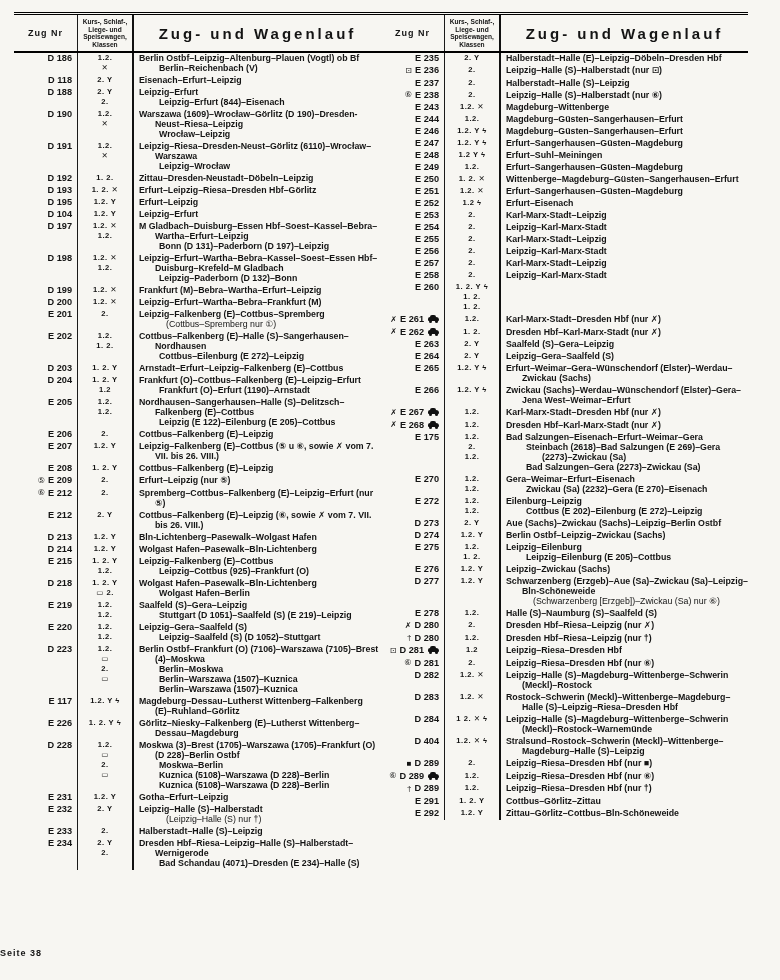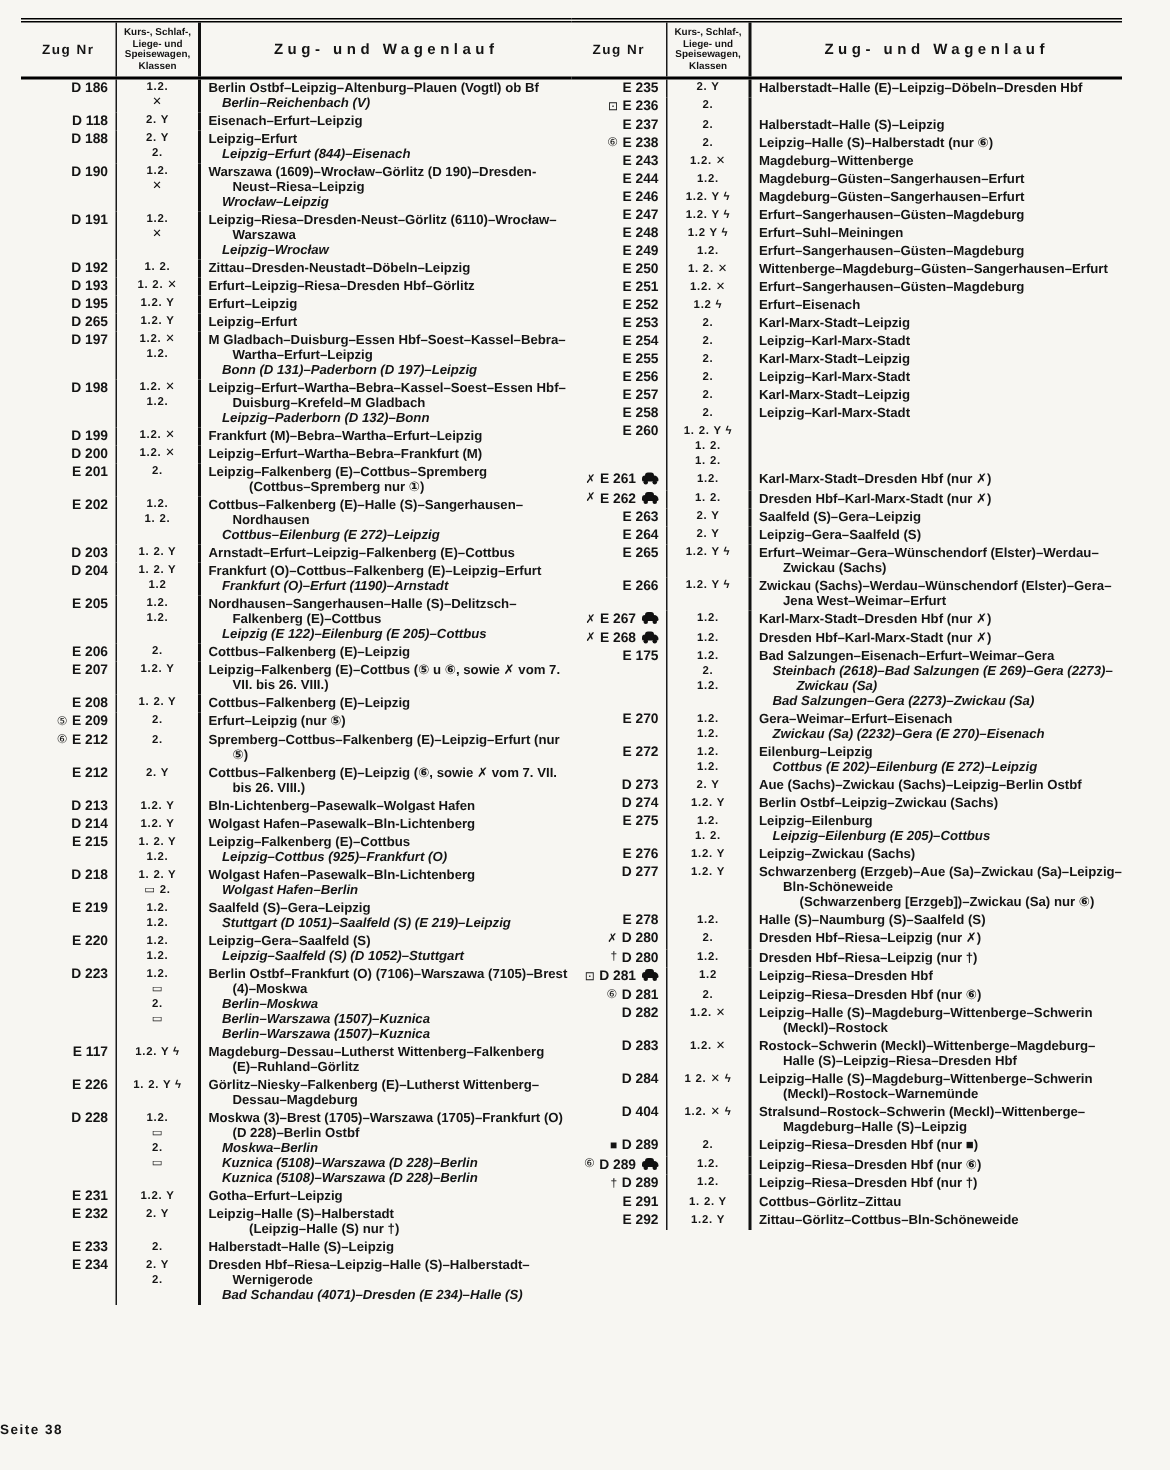--- a/index.html
+++ b/index.html
@@ -11,36 +11,36 @@
   }
   .sheet{display:flex;gap:0;padding:12px 14px 0 14px;}
   .tbl{width:367px;border-top:3px double #000;}
   .thead{
     display:grid;grid-template-columns:64px 56px 1fr;
     border-bottom:2px solid #000;
   }
   .thead > div{display:flex;align-items:center;justify-content:center;text-align:center;}
   .h-zugnr{font-size:9px;font-weight:700;border-right:1.5px solid #1a1a1a;letter-spacing:1px;}
   .h-klassen{font-size:6.6px;font-weight:700;border-right:2px solid #111;padding:3px 1px;line-height:7.6px;}
-  .h-lauf{font-size:10px;font-weight:700;letter-spacing:3px;}
+  .h-lauf{font-size:15px;font-weight:700;letter-spacing:3px;}
   .t-body{}
   .row{display:grid;grid-template-columns:64px 56px 1fr;}
   .c1{
     border-right:1.5px solid #1a1a1a;padding:0 5px 2px 2px;
     display:flex;justify-content:flex-end;align-items:flex-start;gap:3px;
   }
   .c2{border-right:2px solid #111;padding:0 1px 2px 1px;text-align:center;}
   .c3{padding:0 0 2px 5px;}
   .prefix{font-size:8px;line-height:10px;padding-top:.5px;}
   .nr{font-size:9.2px;font-weight:700;line-height:10px;white-space:nowrap;}
   .kl{font-size:7.6px;line-height:10px;font-weight:600;letter-spacing:.5px;}
   .rl{font-size:8.8px;line-height:10px;padding-left:16px;text-indent:-16px;}
   .rl.m{font-weight:700;}
-  .rl.i{font-weight:700;font-style:italic;margin-left:9px;}
-  .rl.n{font-weight:700;margin-left:9px;padding-left:34px;}
+  .rl.i{font-weight:700;margin-left:20px;}
+  .rl.n{font-weight:400;margin-left:9px;padding-left:34px;}
   .car-icon{
     display:inline-block;width:11px;height:4px;background:#111;
     border-radius:2px 3px 1px 1px;position:relative;margin-top:3px;margin-left:1px;flex:none;
   }
   .car-icon::before{
     content:"";position:absolute;top:-2px;left:2px;width:6px;height:3px;
     background:#111;border-radius:2px 2px 0 0;
   }
   .car-icon::after{
     content:"";position:absolute;bottom:-2px;left:1px;width:3px;height:3px;
@@ -178,21 +178,21 @@
             <div class="kl">1.2. Y</div>
           </div>
     <div class="c3">
             <div class="rl m">Erfurt–Leipzig</div>
           </div>
   </div>
 
   <div class="row">
     <div class="c1">
       <span class="prefix"></span>
-      <span class="nr">D 265</span>
+      <span class="nr">D 104</span>
 
     </div>
     <div class="c2">
             <div class="kl">1.2. Y</div>
           </div>
     <div class="c3">
             <div class="rl m">Leipzig–Erfurt</div>
           </div>
   </div>
 
@@ -660,20 +660,23 @@
 
   <div class="row">
     <div class="c1">
       <span class="prefix">⊡</span>
       <span class="nr">E 236</span>
 
     </div>
     <div class="c2">
             <div class="kl">2.</div>
           </div>
+    <div class="c3">
+            <div class="rl m">Leipzig–Halle (S)–Halberstadt (nur ⊡)</div>
+          </div>
   </div>
 
   <div class="row">
     <div class="c1">
       <span class="prefix"></span>
       <span class="nr">E 237</span>
 
     </div>
     <div class="c2">
             <div class="kl">2.</div>

